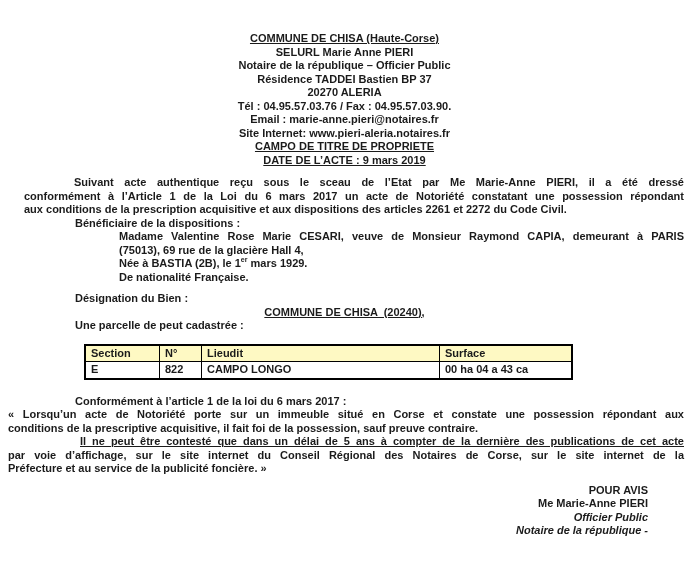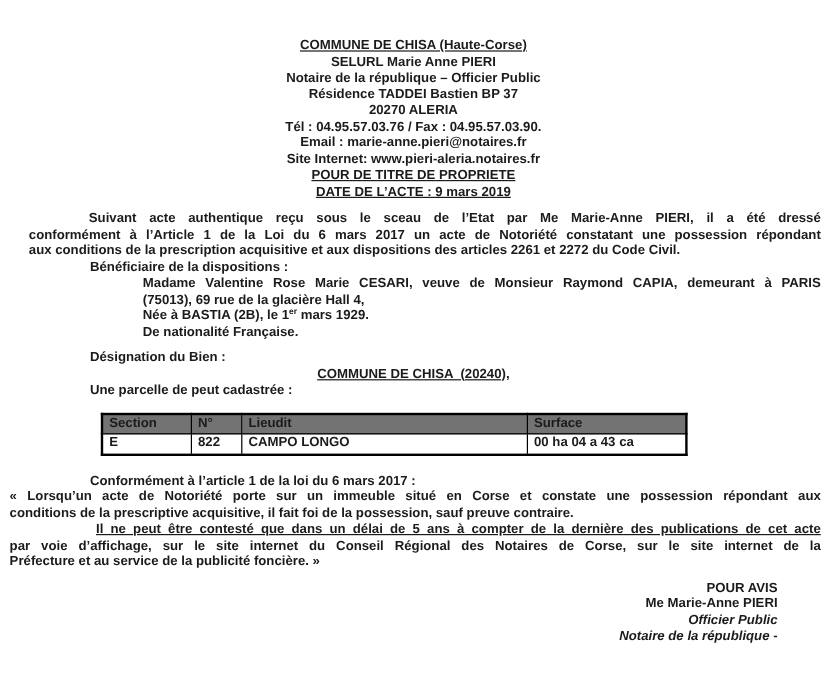--- a/index.html
+++ b/index.html
@@ -21,21 +21,21 @@
   .ind75 { margin-left: 75px; margin-right: 5px; }
   .benef-block { margin-left: 119px; margin-right: 5px; }
   .designation { margin-top: 8px; }
   .commune2 { text-align: center; white-space: pre-wrap; }
   .cadastre { border-collapse: collapse; margin: 11px 0 0 84px; border: 2px solid #000; }
   .cadastre th, .cadastre td {
     border: 1px solid #000; text-align: left; vertical-align: middle;
     font-size: 11px; font-weight: 700; padding: 1px 5px; height: 13px;
     white-space: nowrap;
   }
-  .cadastre th { background: #737373; }
+  .cadastre th { background: #fef9c3; }
   .col-section { width: 63px; } .col-num { width: 31px; }
   .col-lieudit { width: 227px; } .col-surface { width: 121px; }
   .legalhead { margin-top: 15px; }
   .quote { margin: 0 5px 0 8px; }
   .quote .indent2 { text-indent: 72px; text-decoration: underline; }
   .signature { margin-top: 8px; margin-right: 41px; text-align: right; }
   sup { font-size: 7px; line-height: 0; }
 </style>
 </head>
 <body>
@@ -44,21 +44,21 @@
 
   <div class="header">
     <div class="hline u">COMMUNE DE CHISA (Haute-Corse)</div>
     <div class="hline">SELURL Marie Anne PIERI</div>
     <div class="hline">Notaire de la république – Officier Public</div>
     <div class="hline">Résidence TADDEI Bastien BP 37</div>
     <div class="hline">20270 ALERIA</div>
     <div class="hline">Tél : 04.95.57.03.76 / Fax : 04.95.57.03.90.</div>
     <div class="hline">Email : marie-anne.pieri@notaires.fr</div>
     <div class="hline">Site Internet: www.pieri-aleria.notaires.fr</div>
-    <div class="hline u">POUR DE TITRE DE PROPRIETE</div>
+    <div class="hline u">CAMPO DE TITRE DE PROPRIETE</div>
     <div class="hline u">DATE DE L’ACTE : 9 mars 2019</div>
   </div>
 
   <div class="intro">
     <div class="jline indent">Suivant acte authentique reçu sous le sceau de l’Etat par Me Marie-Anne PIERI, il a été dressé</div>
     <div class="jline">conformément à l’Article 1 de la Loi du 6 mars 2017 un acte de Notoriété constatant une possession répondant</div>
     <div class="line">aux conditions de la prescription acquisitive et aux dispositions des articles 2261 et 2272 du Code Civil.</div>
   </div>
 
   <div class="ind75 line">Bénéficiaire de la dispositions :</div>

